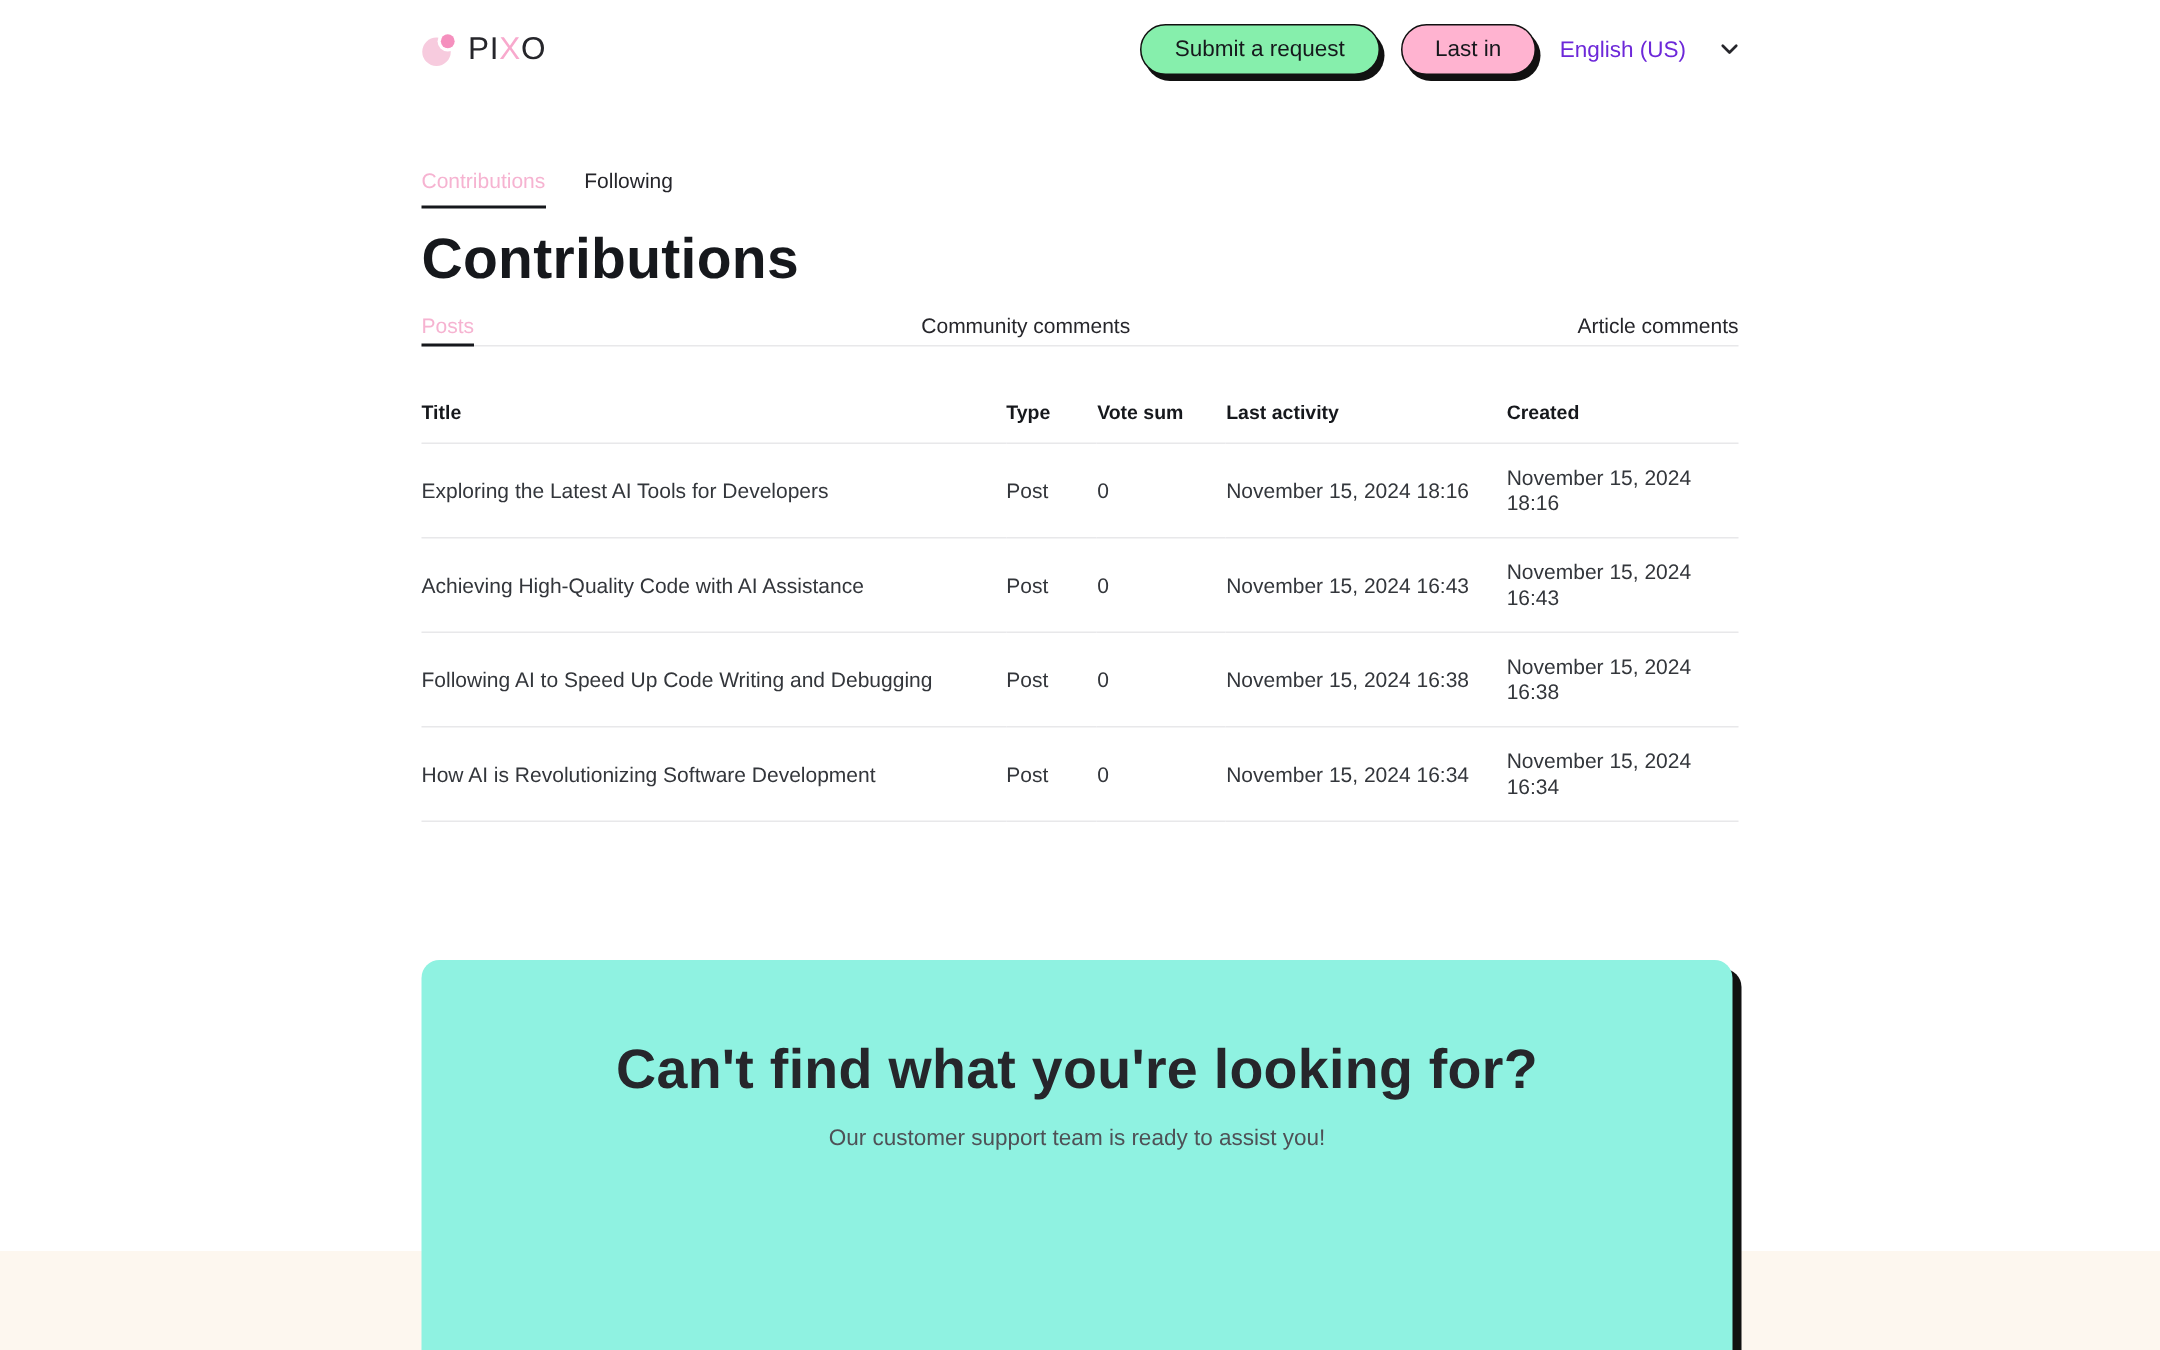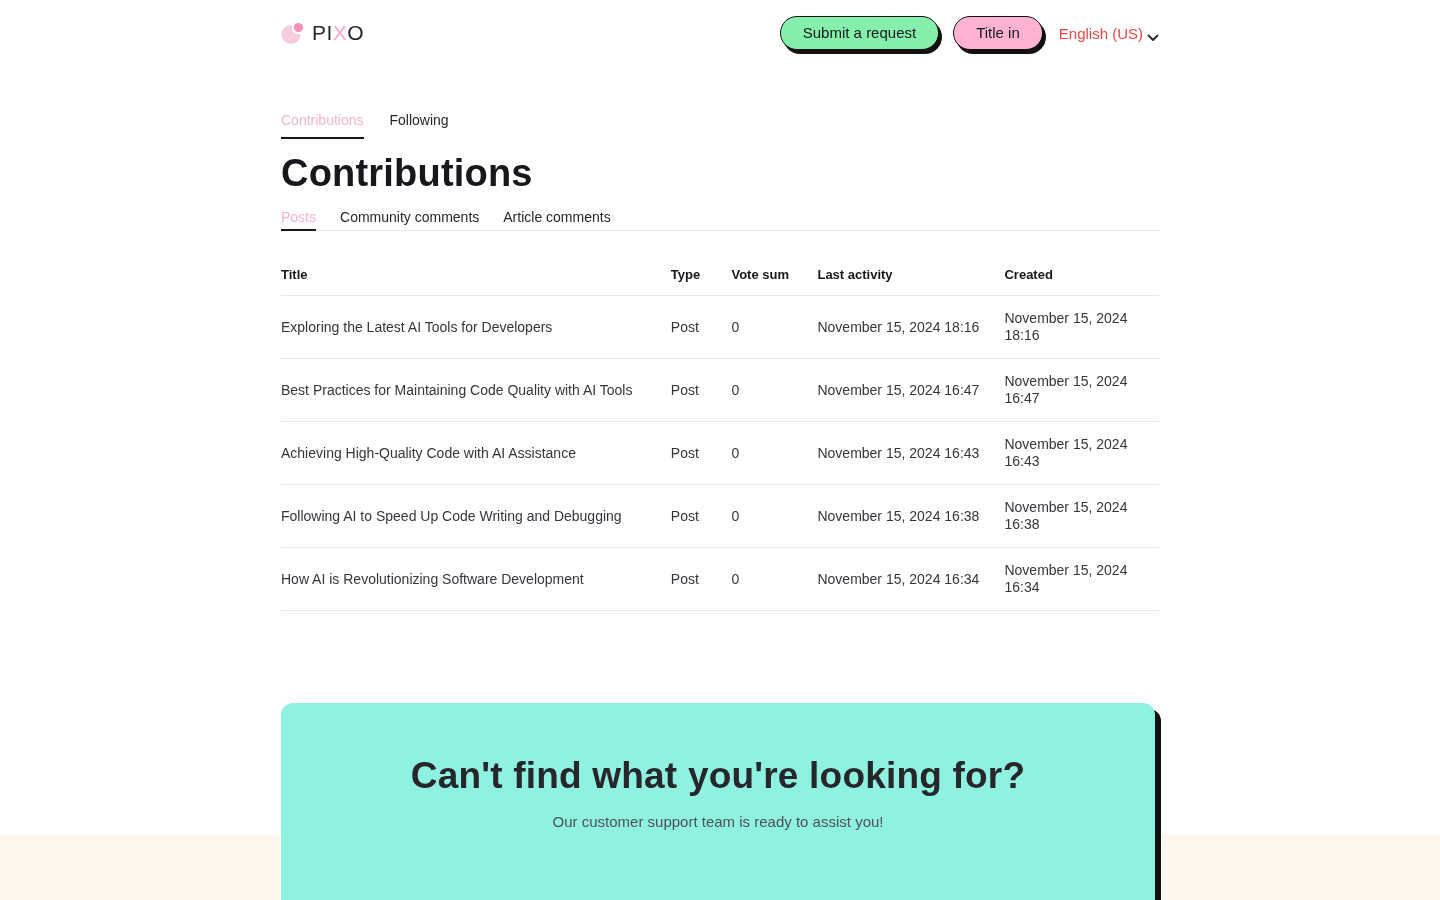--- a/index.html
+++ b/index.html
@@ -54,22 +54,22 @@
     font-size: 15px;
     color: #16181C;
     padding: 8px 22px;
     cursor: pointer;
     line-height: 1.1;
   }
   .pill.teal { background: #86efac; }
   .pill.pink { background: #FFB3D0; }
 
   .lang {
-    display: flex; align-items: flex-end; gap: 4px;
-    font-size: 15px; color: #ef4444; cursor: pointer;
+    display: flex; align-items: center; gap: 23px;
+    font-size: 15px; color: #6d28d9; cursor: pointer;
     margin-left: 2px;
   }
   .chev svg { display: block; }
 
   
   .tabs { margin-top: 60px; display: flex; gap: 26px; }
   .tab {
     font-size: 14px;
     color: #26262B;
     padding-bottom: 9px;
@@ -87,20 +87,21 @@
     font-weight: 700;
     color: #16181C;
     letter-spacing: 0.2px;
   }
 
   
   .subtabs {
     margin-top: 16px;
     display: flex; gap: 24px;
     border-bottom: 1px solid #E8E8EA;
+    justify-content: space-between;
   }
   .subtab {
     font-size: 14px;
     color: #26262B;
     padding-bottom: 4px;
     border-bottom: 2px solid transparent;
     margin-bottom: -1px;
     cursor: pointer;
     text-decoration: none;
   }
@@ -162,21 +163,21 @@
           <circle cx="10" cy="13.5" r="9.5" fill="#F7CBDE"></circle>
           <circle cx="17.5" cy="6.5" r="6.8" fill="#ffffff"></circle>
           <circle cx="17.5" cy="6.5" r="4.6" fill="#F590BE"></circle>
         </svg>
       </span>
       <span class="logo-text"><span>PI</span><span class="x">X</span><span>O</span></span>
     </a>
 
     <div class="header-actions">
       <button class="pill teal">Submit a request</button>
-      <button class="pill pink">Title in</button>
+      <button class="pill pink">Last in</button>
       <div class="lang">
         <span>English (US)</span>
         <span class="chev">
           <svg width="12" height="8" viewBox="0 0 12 8">
               <polyline points="1.5,1.5 6,6 10.5,1.5" fill="none" stroke="#26262B" stroke-width="1.8" stroke-linecap="round" stroke-linejoin="round"></polyline>
             </svg>
         </span>
       </div>
     </div>
   </header>
@@ -213,27 +214,20 @@
     </thead>
     <tbody>
       <tr>
         <td class="title-cell">Exploring the Latest AI Tools for Developers</td>
         <td>Post</td>
         <td>0</td>
         <td>November 15, 2024 18:16</td>
         <td>November 15, 2024 18:16</td>
       </tr>
       <tr>
-        <td class="title-cell">Best Practices for Maintaining Code Quality with AI Tools</td>
-        <td>Post</td>
-        <td>0</td>
-        <td>November 15, 2024 16:47</td>
-        <td>November 15, 2024 16:47</td>
-      </tr>
-      <tr>
         <td class="title-cell">Achieving High-Quality Code with AI Assistance</td>
         <td>Post</td>
         <td>0</td>
         <td>November 15, 2024 16:43</td>
         <td>November 15, 2024 16:43</td>
       </tr>
       <tr>
         <td class="title-cell">Following AI to Speed Up Code Writing and Debugging</td>
         <td>Post</td>
         <td>0</td>

